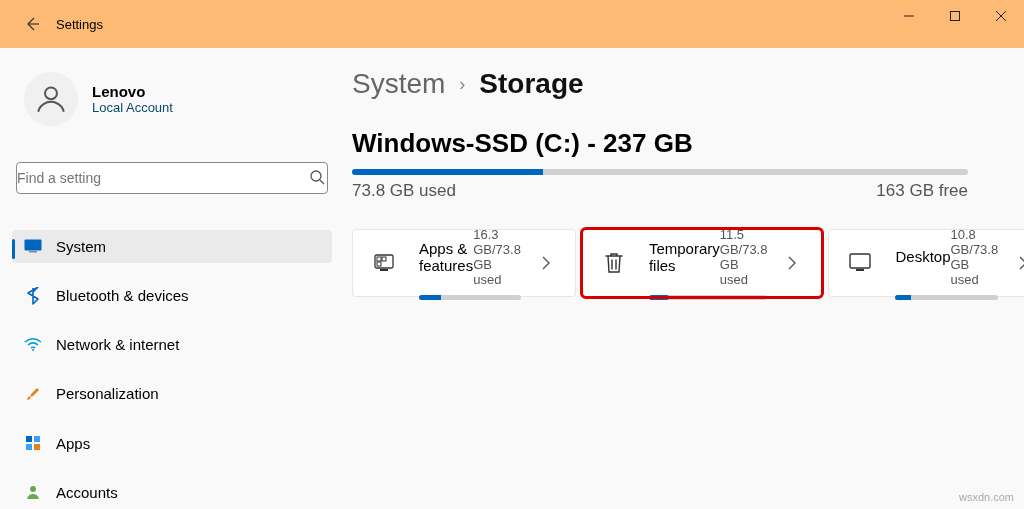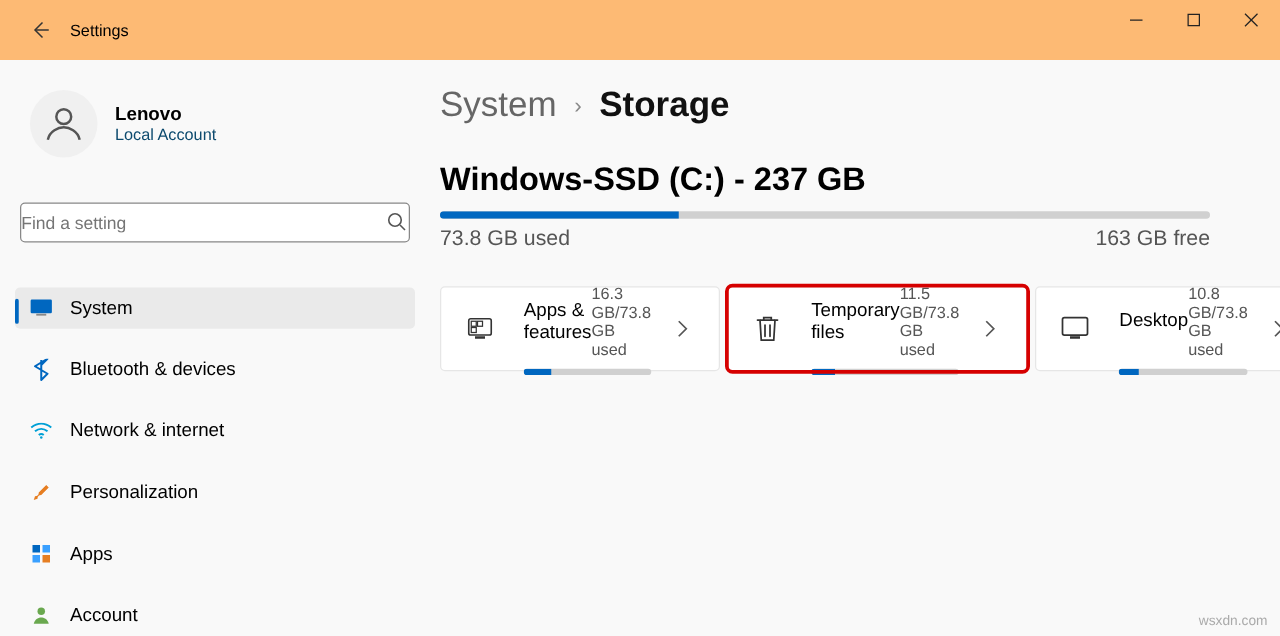--- a/index.html
+++ b/index.html
@@ -154,21 +154,21 @@
         </span>
       <span>Apps</span>
     </div>
     <div class="nav-item">
       <span class="nicon">
           <svg width="16" height="16" viewBox="0 0 16 16">
             <circle cx="8" cy="5" r="3" fill="#6aa84f"></circle>
             <path d="M2 15c1-4 4-5 6-5s5 1 6 5" fill="#6aa84f"></path>
           </svg>
         </span>
-      <span>Account</span>
+      <span>Accounts</span>
     </div>
   </div>
 
   <div class="main">
     <div class="breadcrumb">
       <span class="crumb">System</span>
       <span class="chev">›</span>
       <span class="current">Storage</span>
     </div>
 

